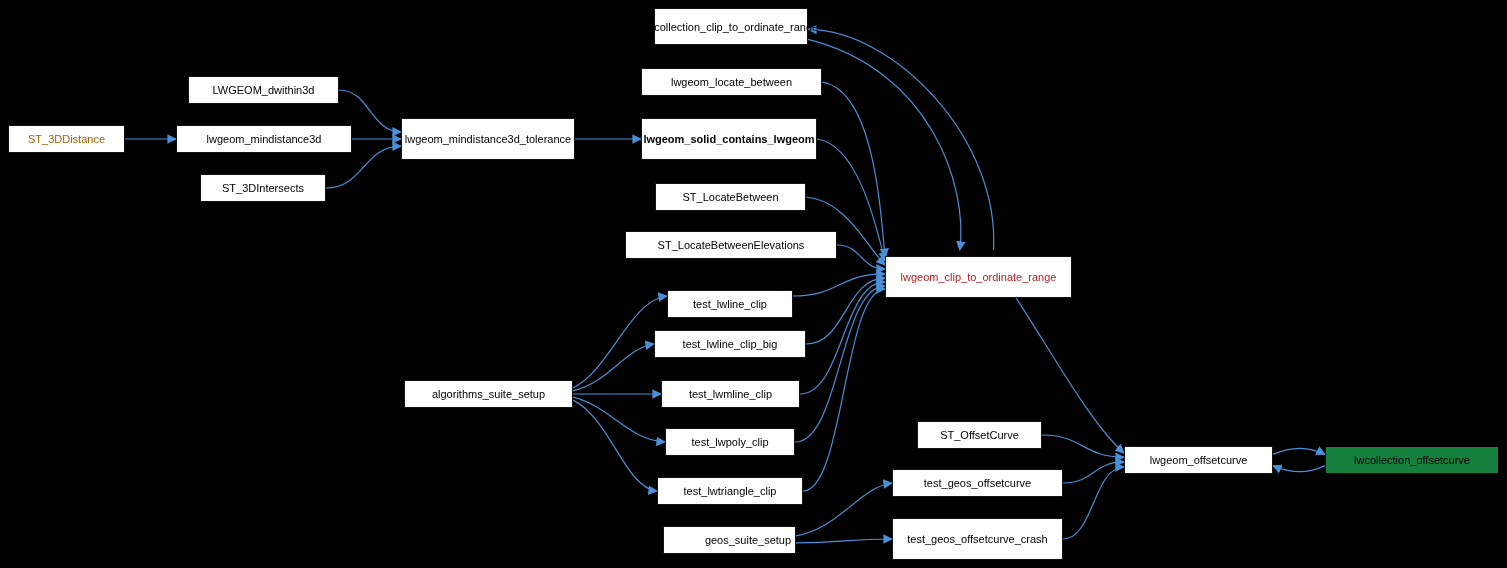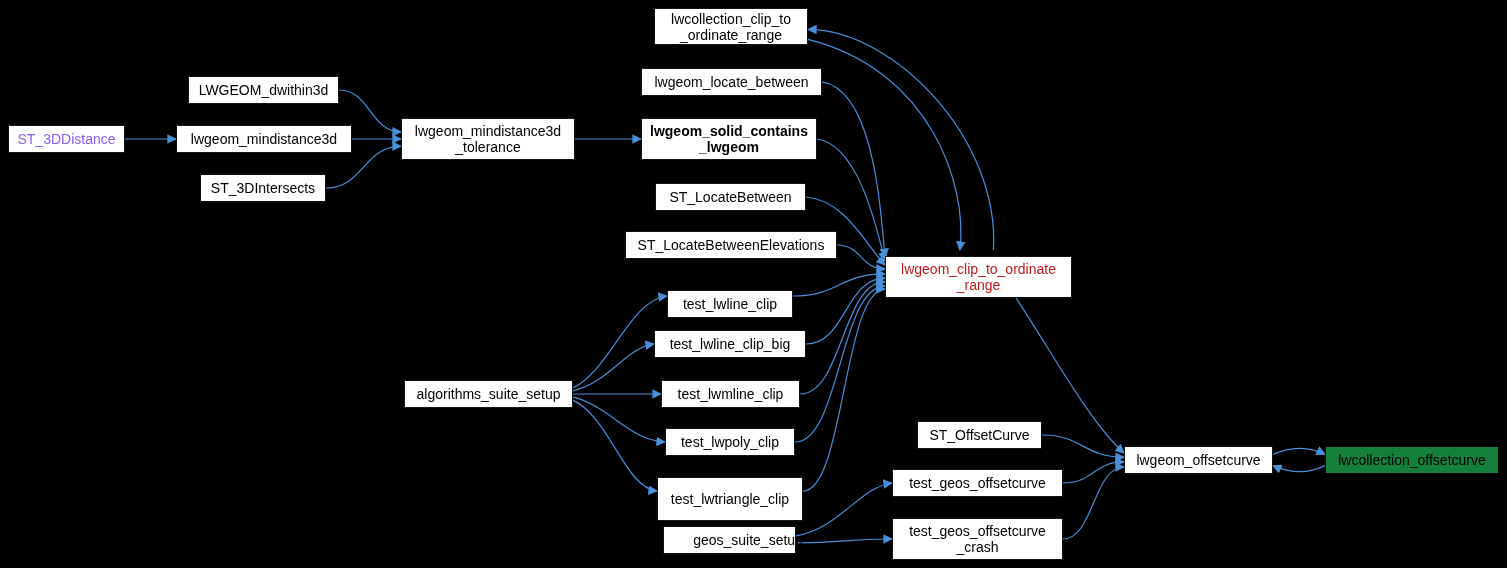--- a/index.html
+++ b/index.html
@@ -6,25 +6,25 @@
   #canvas{
     position:relative;
     width:1507px;height:568px;
     background:#000;
     overflow:hidden;
     font-family:"Liberation Sans", sans-serif;
   }
   #edge-layer{position:absolute;left:0;top:0;}
   .node{
     position:absolute;
-    display:flex;flex-direction:column;align-items:center;justify-content:center;
+    display:flex;flex-direction:row;align-items:center;justify-content:center;
     background:#fff;color:#000;
     border:1px solid #141414;
     box-sizing:border-box;
-    font-size:14px;line-height:16px;
+    font-size:11px;line-height:16px;
     text-align:left;white-space:nowrap;
     cursor:pointer;
   }
   .node.highlight{
     background:#a8a8a8;
     border:1.5px solid #000;
     cursor:default;
   }
   .node .line{pointer-events:none;}
 </style>
@@ -74,21 +74,21 @@
       <div class="node" style="left: 654px; top: 8px; width: 154px; height: 37px; background: rgb(255, 255, 255); color: rgb(0, 0, 0);">
         <div class="line">lwcollection_clip_to</div>
         <div class="line">_ordinate_range</div>
       </div>
       <div class="node" style="left: 188px; top: 76px; width: 151px; height: 28px; background: rgb(255, 255, 255); color: rgb(0, 0, 0);">
         <div class="line">LWGEOM_dwithin3d</div>
       </div>
       <div class="node" style="left: 641px; top: 68px; width: 181px; height: 28px; background: rgb(255, 255, 255); color: rgb(0, 0, 0);">
         <div class="line">lwgeom_locate_between</div>
       </div>
-      <div class="node" style="left: 8px; top: 125px; width: 117px; height: 28px; background: rgb(255, 255, 255); color: #8b5cf6;">
+      <div class="node" style="left: 8px; top: 125px; width: 117px; height: 28px; background: rgb(255, 255, 255); color: #a16207;">
         <div class="line">ST_3DDistance</div>
       </div>
       <div class="node" style="left: 176px; top: 125px; width: 176px; height: 28px; background: rgb(255, 255, 255); color: rgb(0, 0, 0);">
         <div class="line">lwgeom_mindistance3d</div>
       </div>
       <div class="node" style="left: 401px; top: 118px; width: 174px; height: 42px; background: rgb(255, 255, 255); color: rgb(0, 0, 0);">
         <div class="line">lwgeom_mindistance3d</div>
         <div class="line">_tolerance</div>
       </div>
       <div class="node" style="left: 641px; top: 118px; width: 176px; height: 42px; background: rgb(255, 255, 255); color: rgb(0, 0, 0); font-weight: bold;">
@@ -125,21 +125,21 @@
       </div>
       <div class="node" style="left: 917px; top: 421px; width: 125px; height: 28px; background: rgb(255, 255, 255); color: rgb(0, 0, 0);">
         <div class="line">ST_OffsetCurve</div>
       </div>
       <div class="node" style="left: 1124px; top: 446px; width: 149px; height: 28px; background: rgb(255, 255, 255); color: rgb(0, 0, 0);">
         <div class="line">lwgeom_offsetcurve</div>
       </div>
       <div class="node highlight" style="left: 1325px; top: 446px; width: 174px; height: 28px; background: #15803d; color: rgb(0, 0, 0);">
         <div class="line">lwcollection_offsetcurve</div>
       </div>
-      <div class="node" style="left: 657px; top: 477px; width: 146px; height: 44px; background: rgb(255, 255, 255); color: rgb(0, 0, 0);">
+      <div class="node" style="left: 657px; top: 477px; width: 146px; height: 28px; background: rgb(255, 255, 255); color: rgb(0, 0, 0);">
         <div class="line">test_lwtriangle_clip</div>
       </div>
       <div class="node" style="left: 892px; top: 469px; width: 171px; height: 28px; background: rgb(255, 255, 255); color: rgb(0, 0, 0);">
         <div class="line">test_geos_offsetcurve</div>
       </div>
       <div class="node" style="left: 663px; top: 526px; width: 133px; height: 28px; background: rgb(255, 255, 255); color: rgb(0, 0, 0); padding-left: 37px;">
         <div class="line">geos_suite_setup</div>
       </div>
       <div class="node" style="left: 892px; top: 518px; width: 171px; height: 42px; background: rgb(255, 255, 255); color: rgb(0, 0, 0);">
         <div class="line">test_geos_offsetcurve</div>

